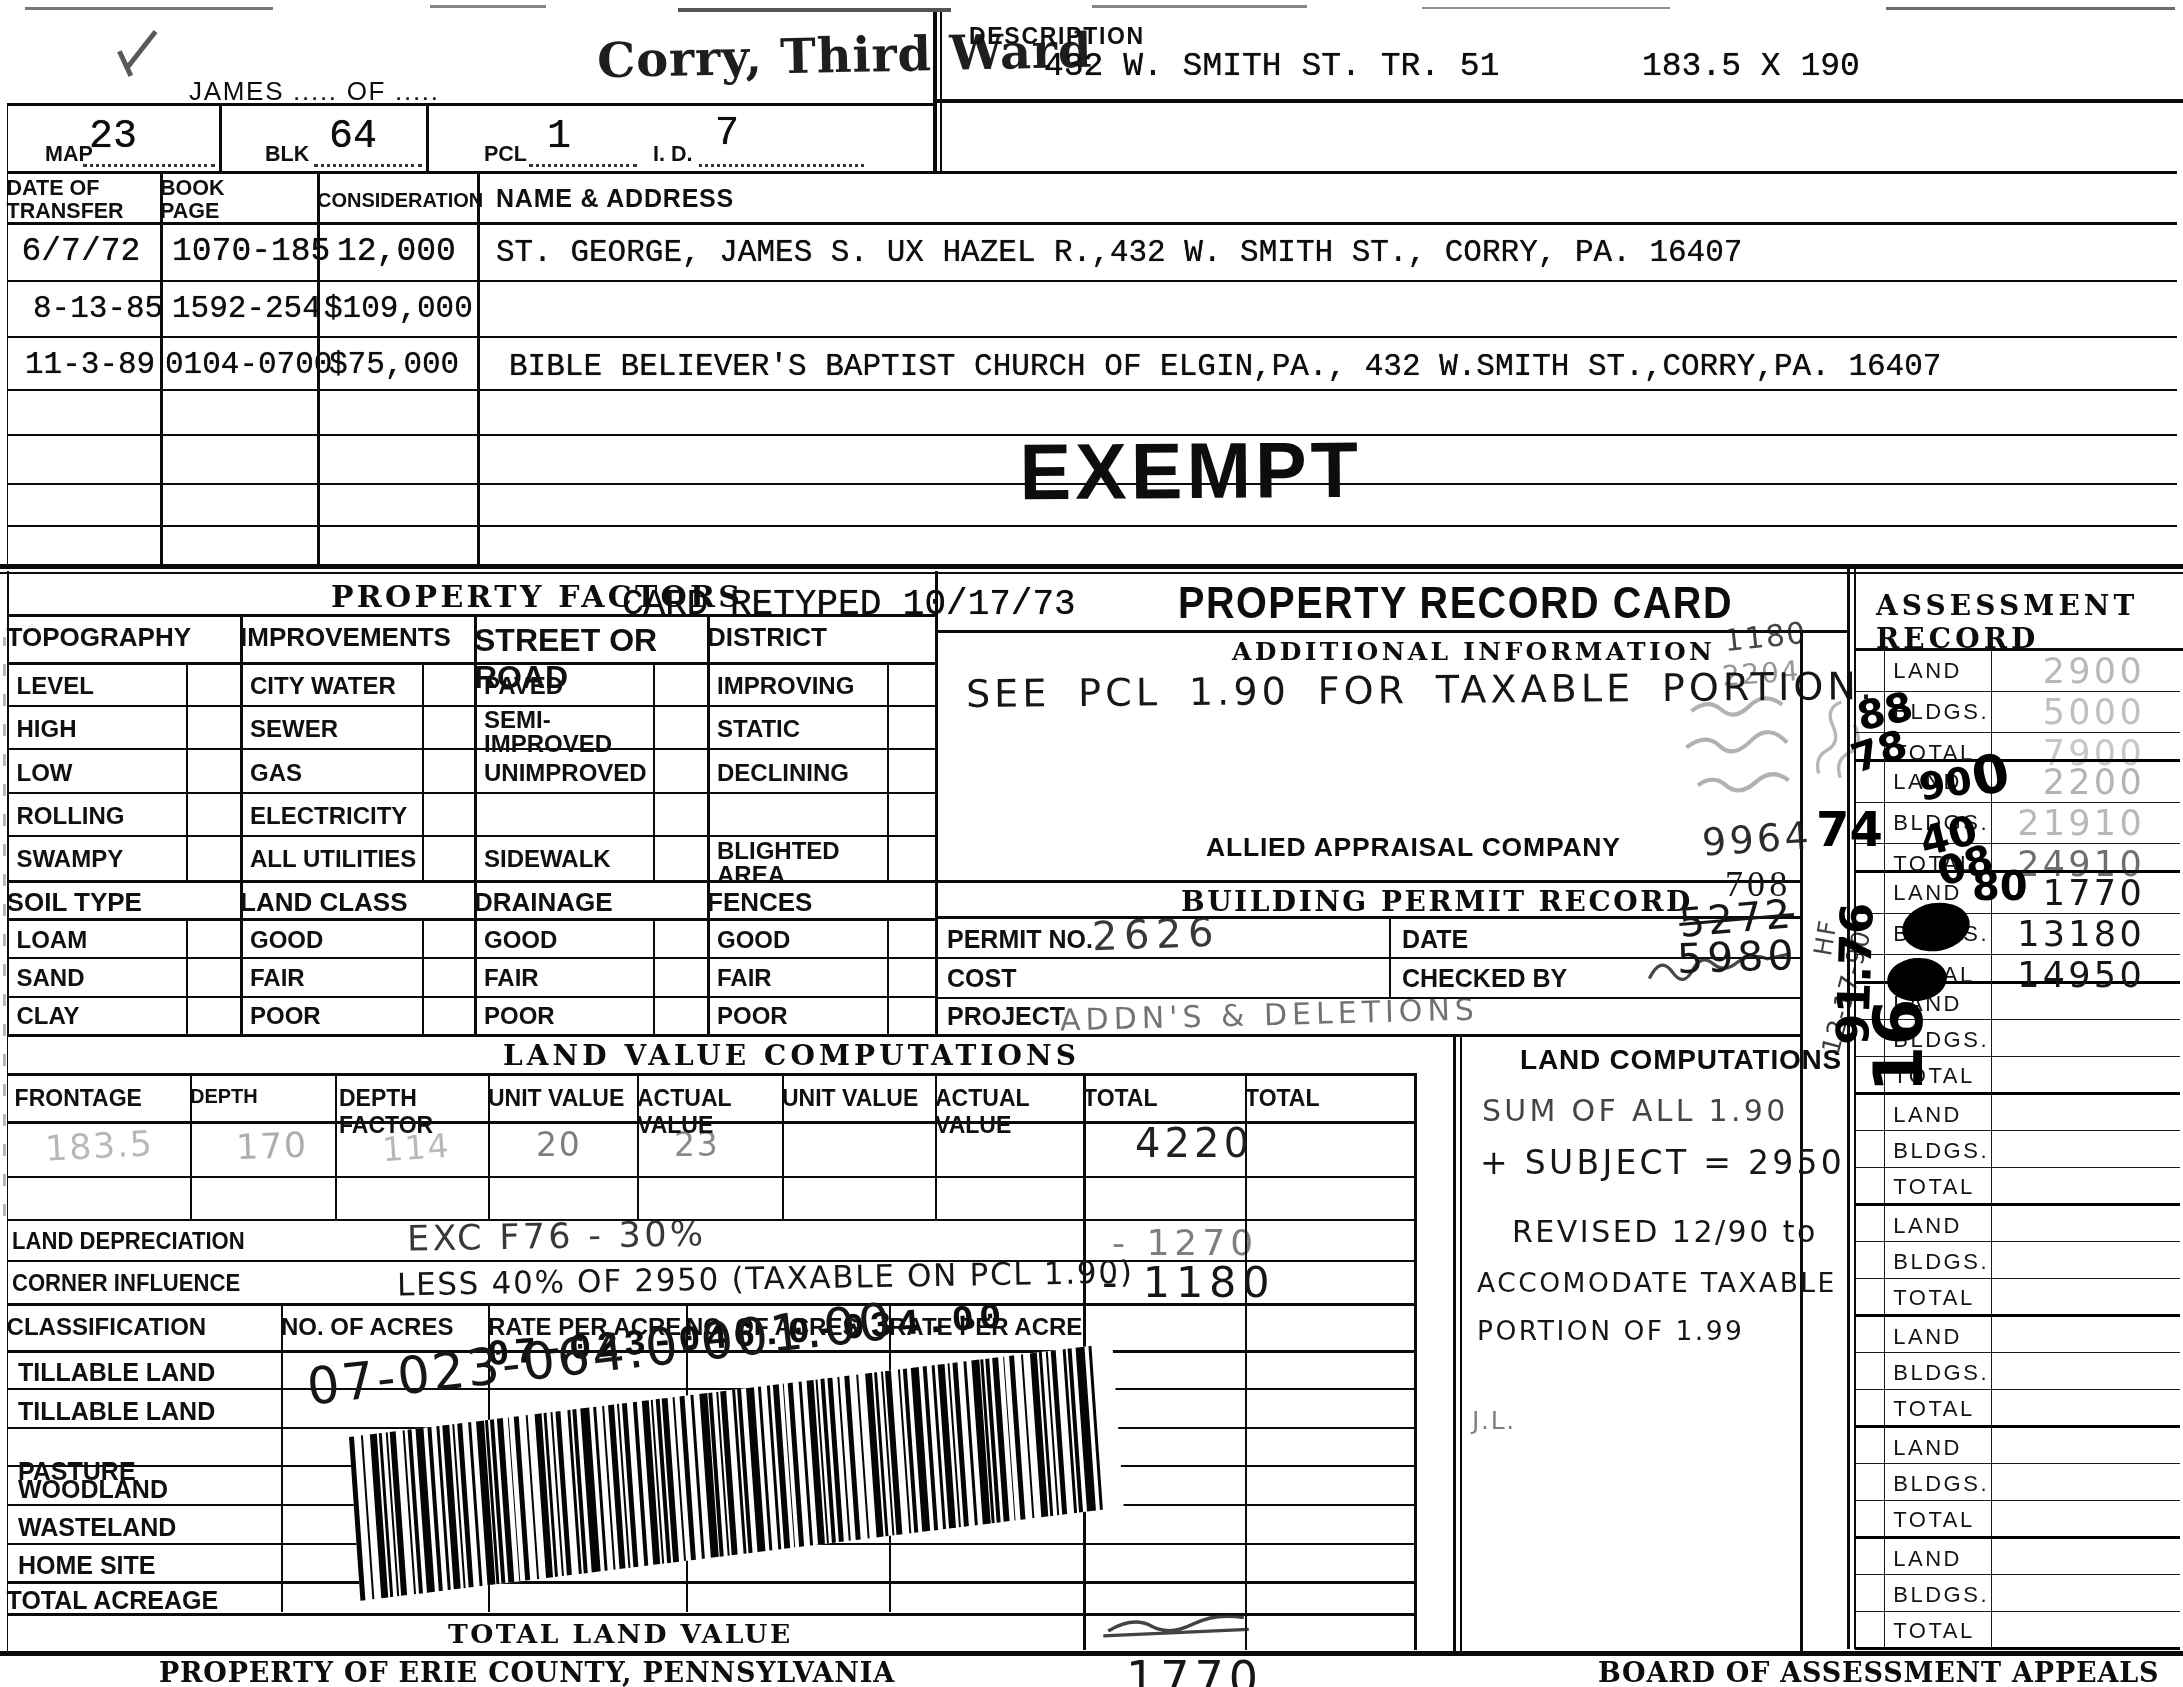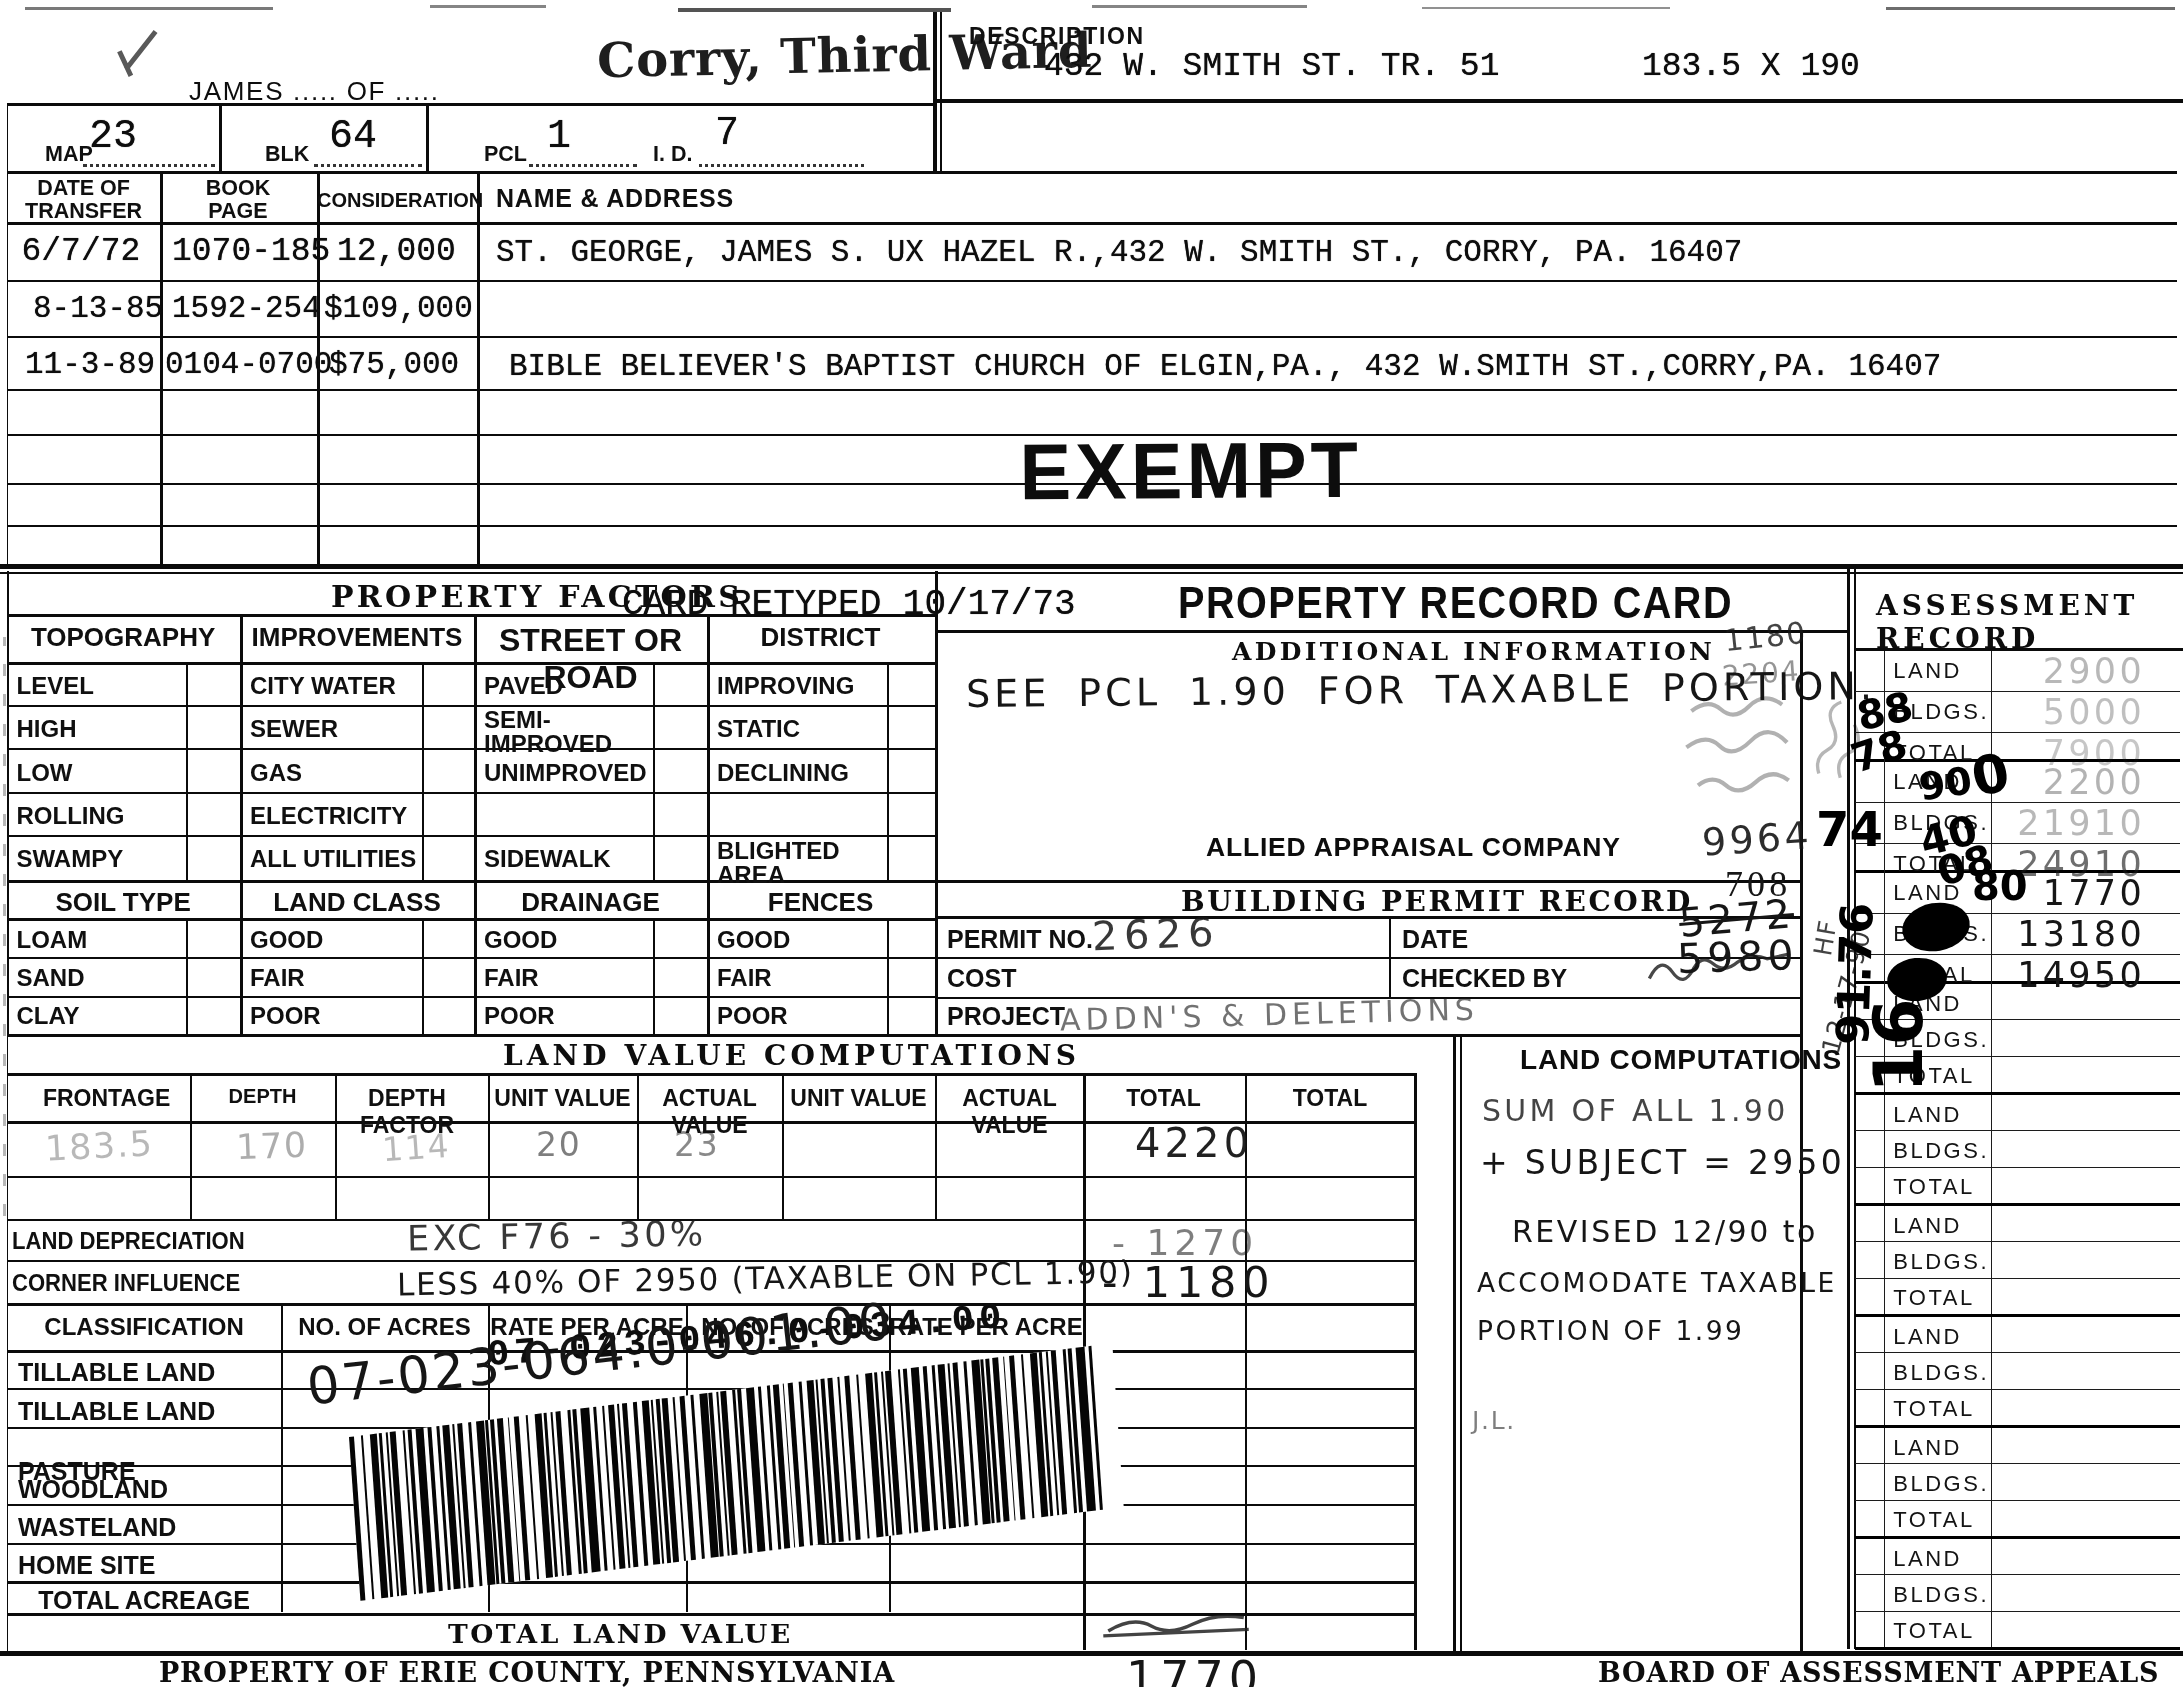--- a/index.html
+++ b/index.html
@@ -7,21 +7,21 @@
         font-family:"Liberation Sans",sans-serif;color:#0d0d0d;}
   .abs{position:absolute;}
   .hl,.vl{position:absolute;background:#0b0b0b;}
   .lbl{position:absolute;font-weight:700;color:#101010;}
   .cond{transform:scaleX(.92);transform-origin:left top;}
   .serif{font-family:"DejaVu Serif",serif;font-weight:700;}
   .typed{font-family:"Liberation Mono","DejaVu Sans Mono",monospace;text-shadow:0 0 0.8px #222;}
   .hand{font-family:"DejaVu Sans",sans-serif;color:#161616;letter-spacing:1.7px;}
   .stampn{position:absolute;font-family:"DejaVu Sans",sans-serif;font-weight:900;color:#000;}
   .pre{white-space:pre-line;}
-  .ctr{text-align:center;}
+  .ctr{}
   .dot{position:absolute;border-bottom:3.3px dotted #333;height:0;}
   .blob{position:absolute;background:#000;border-radius:50%;}
   .strike{text-decoration:line-through;text-decoration-thickness:3.3px;}
   .agroup{height:108px;border-bottom:3.3px solid #000;display:flex;flex-direction:column;}
   .arow{flex:1;display:flex;border-bottom:1.7px solid #1c1c1c;}
   .arow.last{border-bottom:none;}
   .ac1{width:29px;border-right:1.7px solid #1c1c1c;}
   .ac2{width:98px;border-right:1.7px solid #1c1c1c;font-size:22px;letter-spacing:2.5px;padding:6.6px 0 0 8.3px;color:#141414;}
   .ac3{flex:1;text-align:right;padding:0 35px 0 0;font-size:35px;font-family:"DejaVu Sans",sans-serif;letter-spacing:3.3px;}
   #barcode{position:absolute;left:349px;top:1437px;width:769px;height:164px;display:flex;

